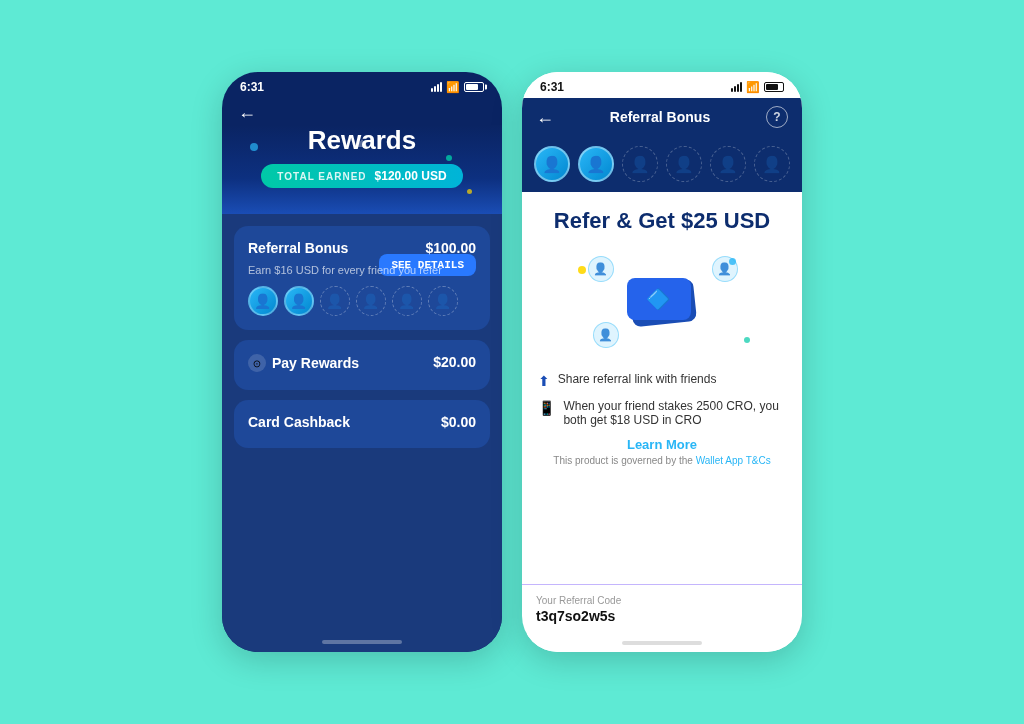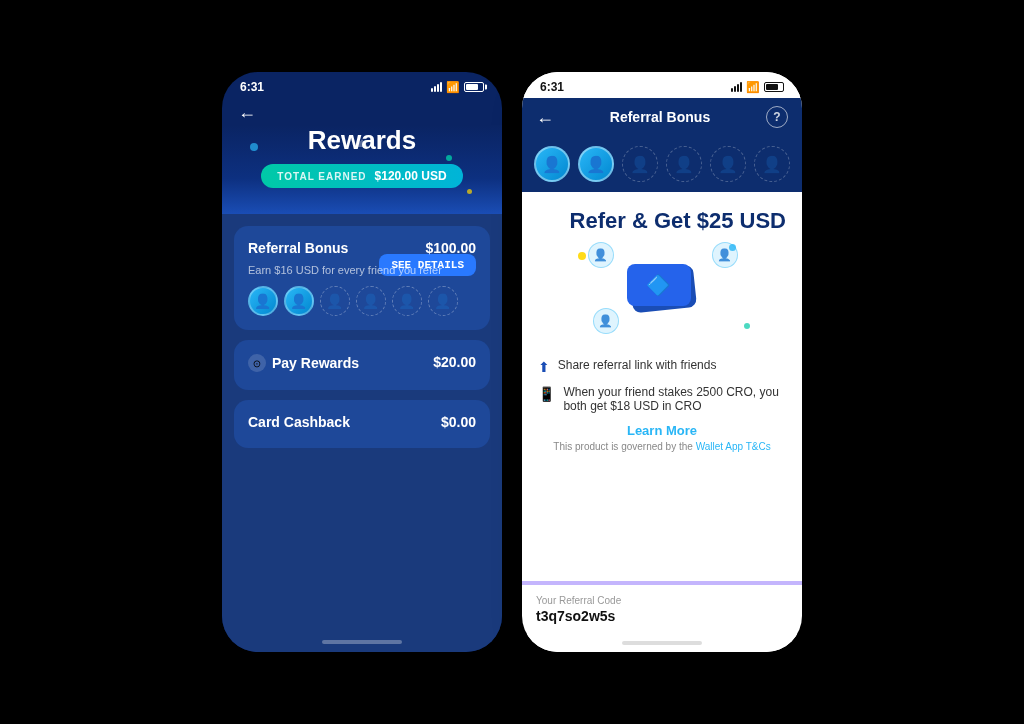--- a/index.html
+++ b/index.html
@@ -7,21 +7,21 @@
       background: #f0f0f0;
       display: flex;
       justify-content: center;
       align-items: center;
       min-height: 100vh;
       font-family: -apple-system, BlinkMacSystemFont, 'Segoe UI', sans-serif;
     }
     .screenshot-container {
       width: 1024px;
       height: 724px;
-      background: #000000;
+      background: #5eead4;
       display: flex;
       justify-content: center;
       align-items: center;
       gap: 20px;
     }
     
     .phone {
       width: 280px;
       height: 580px;
       border-radius: 36px;
@@ -304,21 +304,22 @@
     
     .right-content {
       flex: 1;
       overflow-y: auto;
       padding: 16px;
     }
     .refer-title {
       color: #0d2d6e;
       font-size: 22px;
       font-weight: 700;
-      text-align: right;
+      text-align: center;
+      margin-bottom: 14px;
     }
     
     .illustration {
       width: 100%;
       height: 110px;
       display: flex;
       justify-content: center;
       align-items: center;
       margin-bottom: 14px;
       position: relative;
@@ -400,21 +401,21 @@
       font-size: 10px;
       color: #888;
       text-align: center;
       margin-bottom: 5px;
     }
     .terms-link {
       color: #29b6f6;
     }
     
     .right-bottom {
-      border-top: 4px solid #c4b5fd;
+      border-top: 1px solid #c4b5fd;
       padding: 10px 14px;
       display: flex;
       align-items: center;
       justify-content: space-between;
     }
     .referral-code-section {}
     .referral-label {
       font-size: 10px;
       color: #999;
       margin-bottom: 2px;

